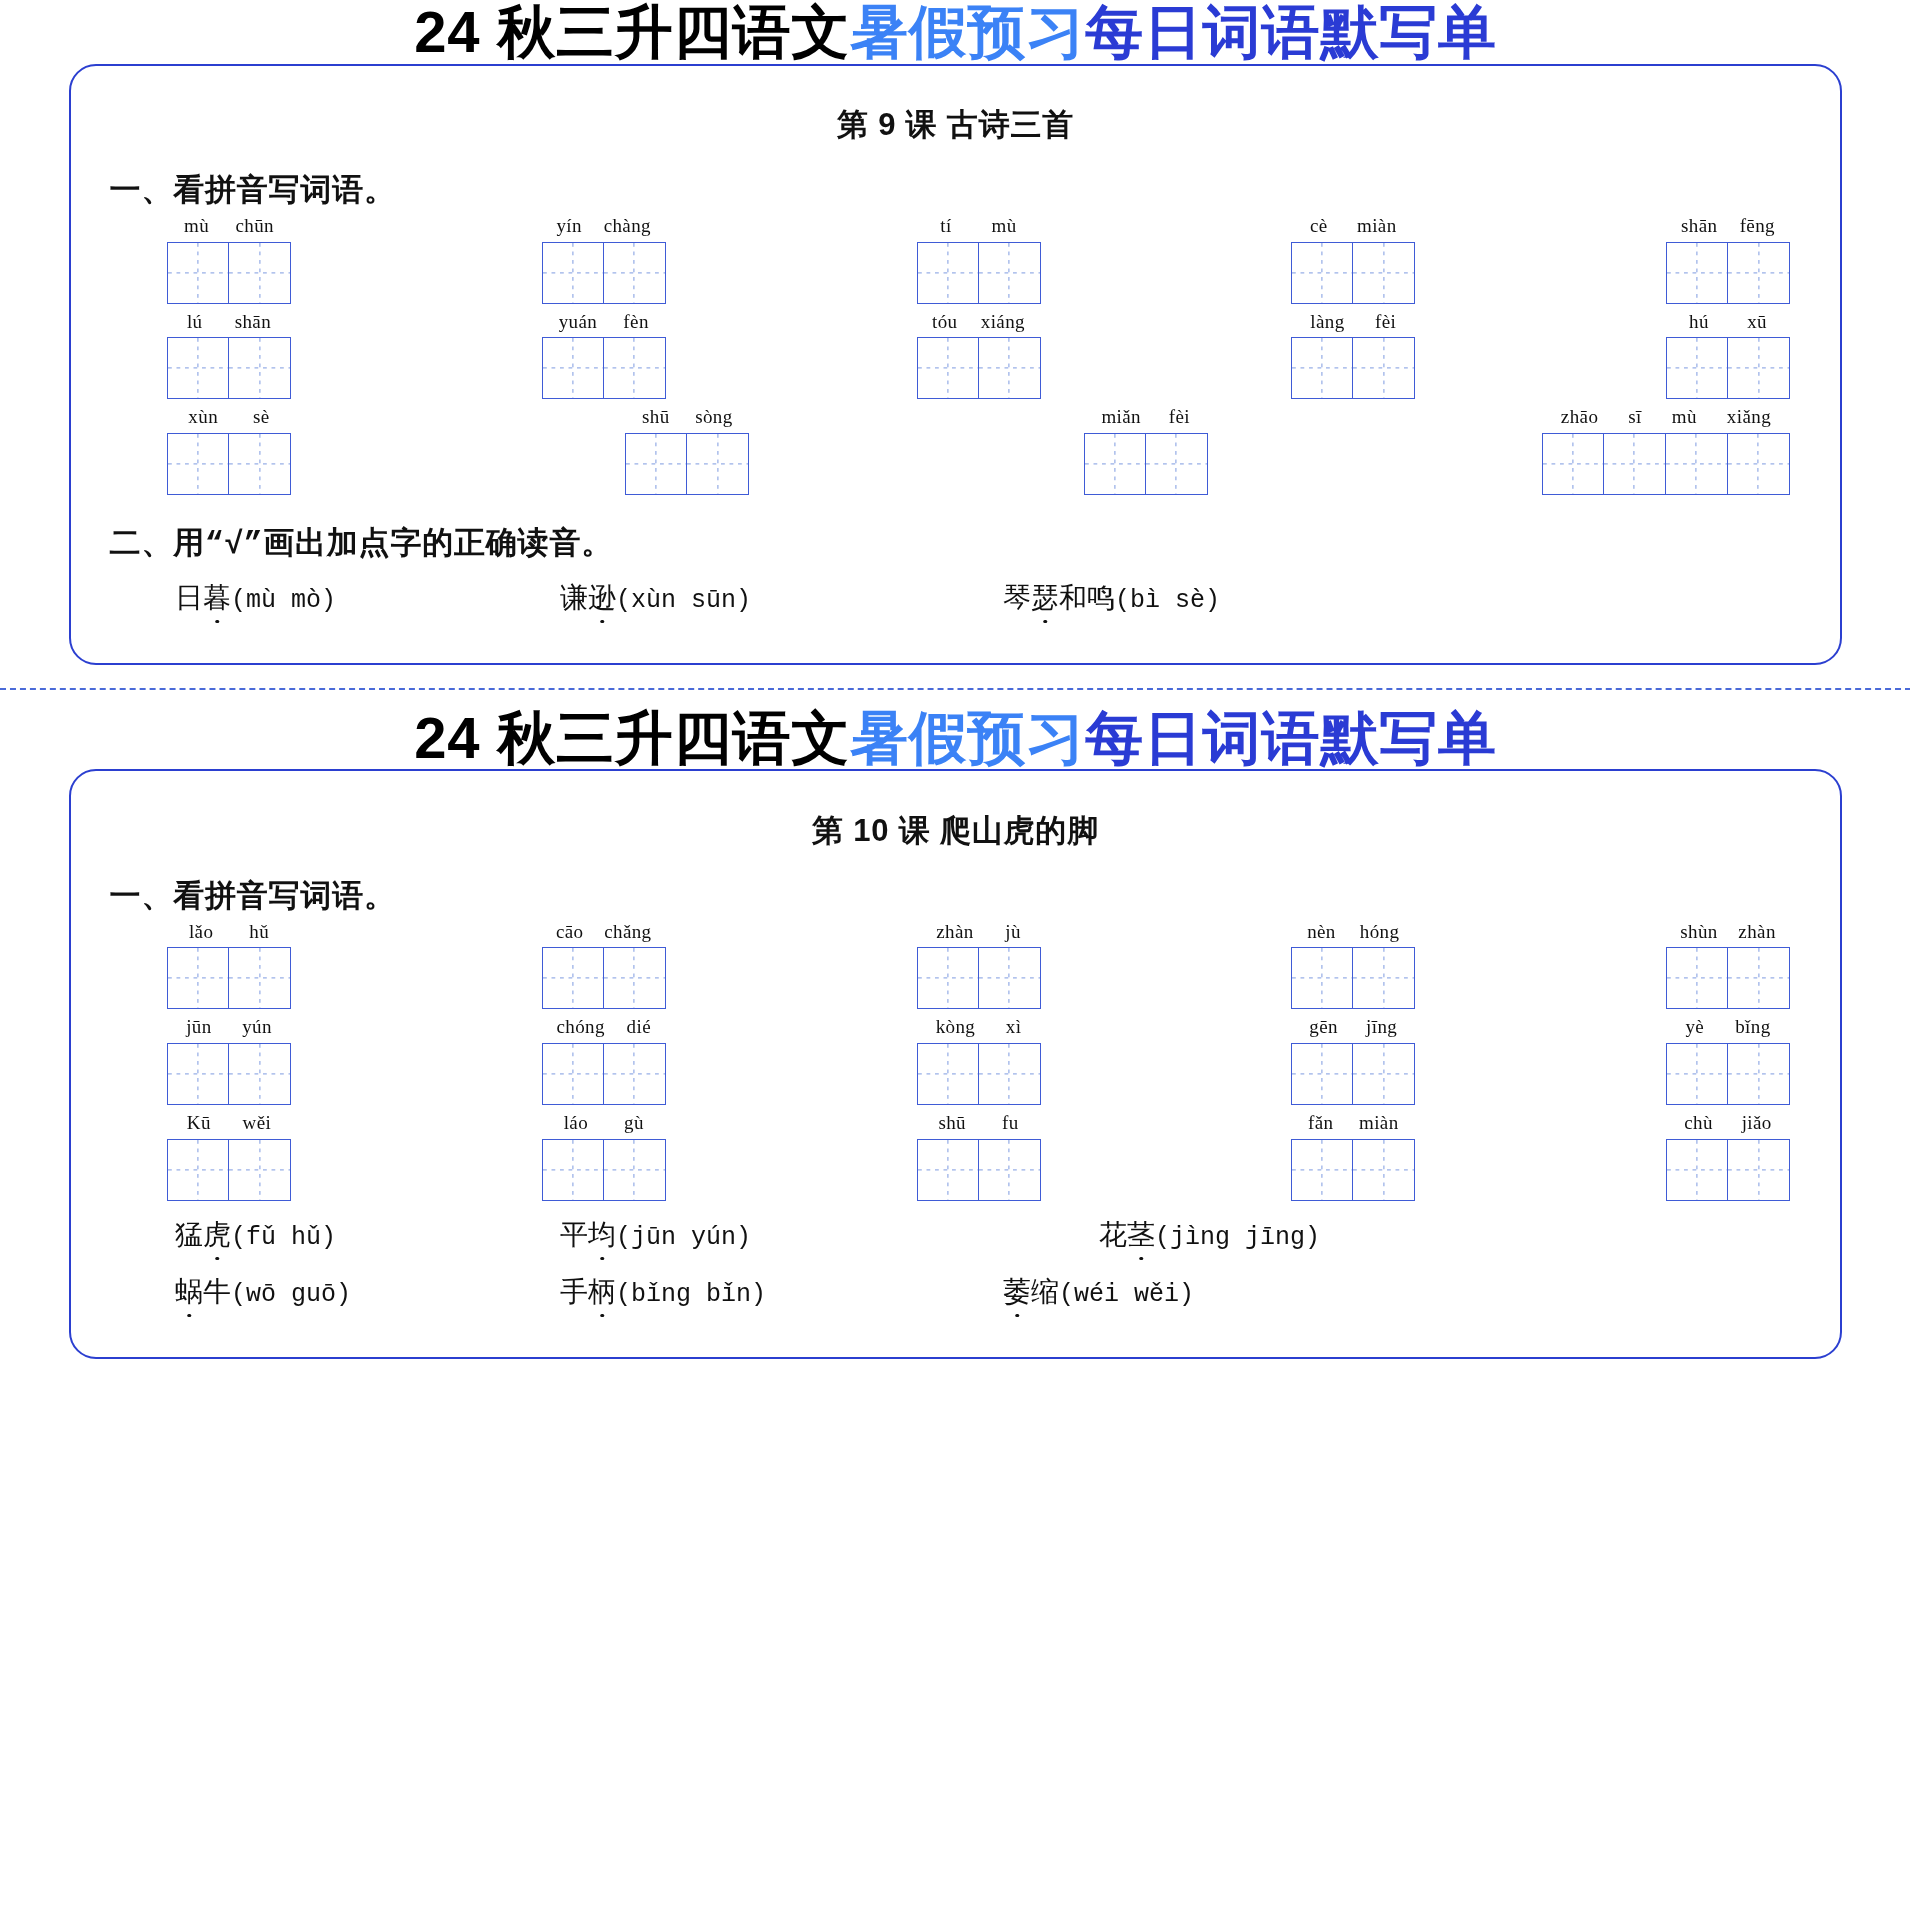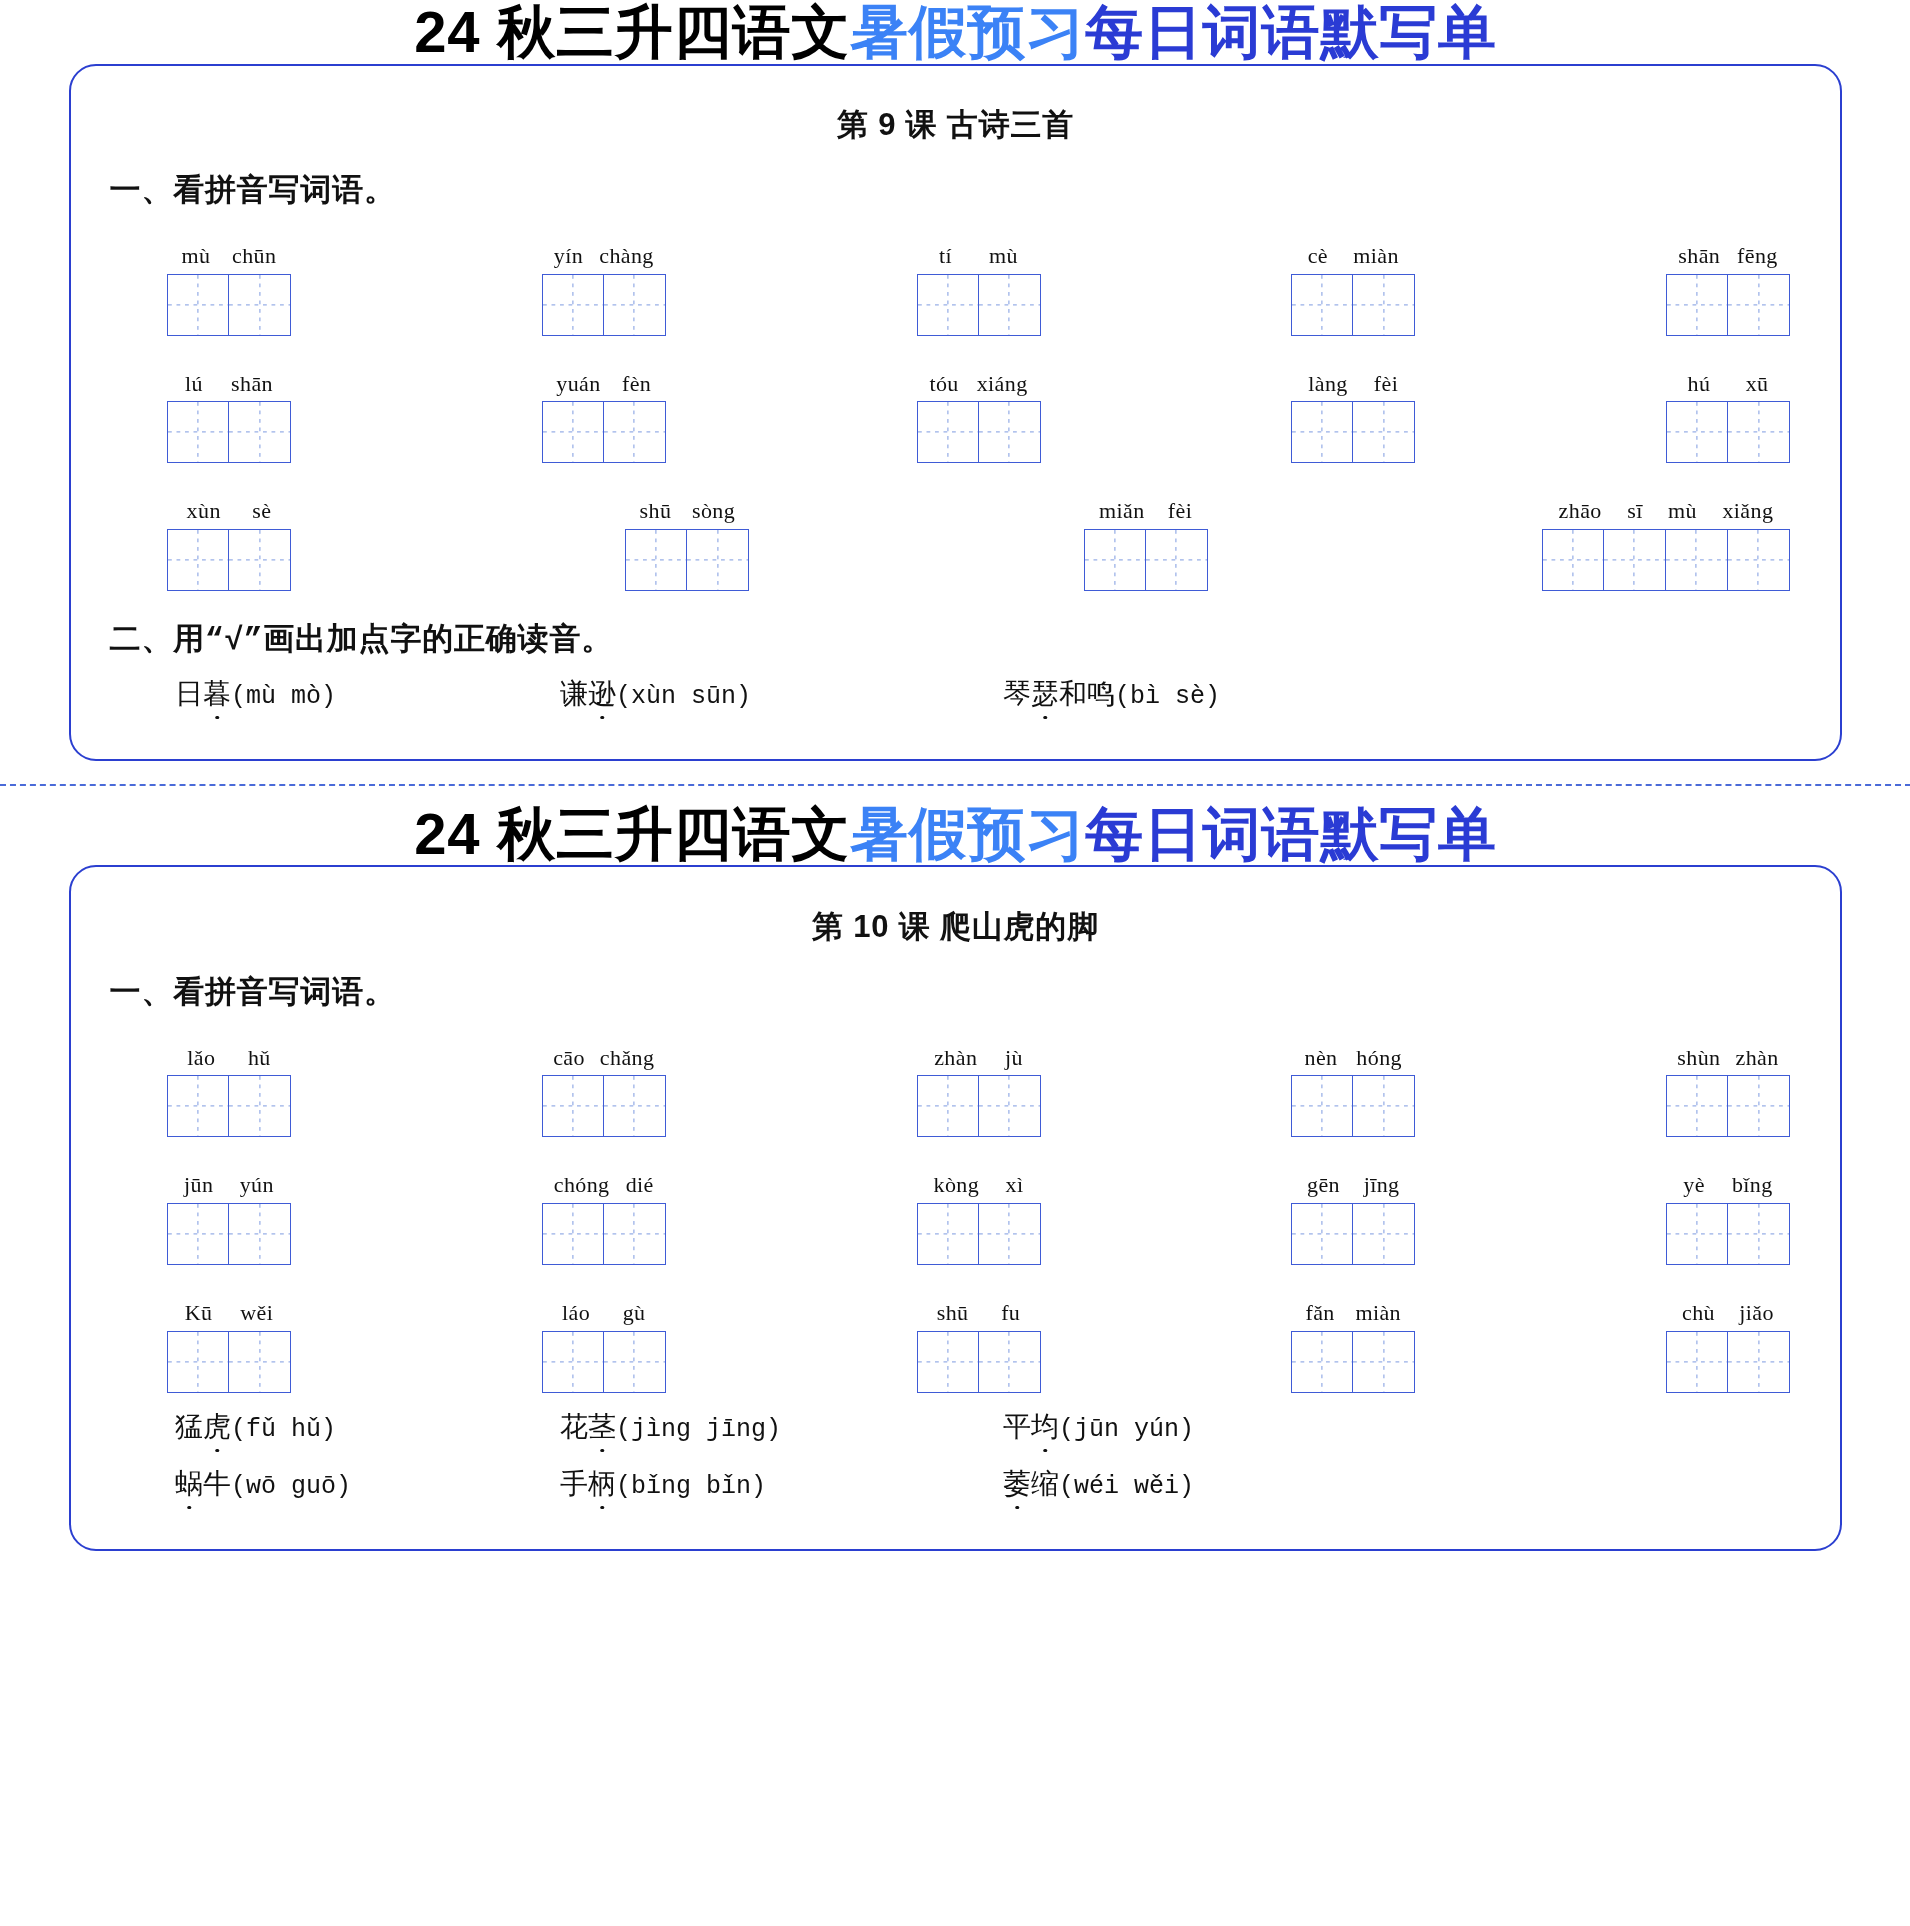--- a/index.html
+++ b/index.html
@@ -72,30 +72,29 @@
     align-items: flex-end;
     margin: 0 23px 7px 69px;
   }
   .cellgroup {
     display: flex;
     flex-direction: column;
     align-items: center;
   }
   .pinyin {
     font-family: "Liberation Serif", serif;
-    font-size: 22px;
+    font-size: 19px;
     letter-spacing: 0.4px;
     white-space: nowrap;
     margin-bottom: 4.6px;
     display: flex;
     justify-content: space-around;
     width: 100%;
     box-sizing: border-box;
     padding: 0 3.9px;
-    margin-top: 28px;
   }
   .pinyin span { display: inline-block; }
   .boxes {
     display: flex;
   }
   .box {
     width: 62px;
     height: 62px;
     border: 1.2px solid #3f5bd6;
     box-sizing: border-box;
@@ -515,25 +514,25 @@
           </div>
         </div>
       </div>
 
 
       <div class="choice-rows">
         <div class="choice-row">
           <div class="choice-item ci-1">
             <span class="hz">猛<span class="dotted">虎</span></span><span class="py">(fǔ  hǔ)</span>
           </div>
+          <div class="choice-item ci-3">
+            <span class="hz">平<span class="dotted">均</span></span><span class="py">(jūn  yún)</span>
+          </div>
           <div class="choice-item ci-2">
             <span class="hz">花<span class="dotted">茎</span></span><span class="py">(jìng  jīng)</span>
-          </div>
-          <div class="choice-item ci-3">
-            <span class="hz">平<span class="dotted">均</span></span><span class="py">(jūn  yún)</span>
           </div>
         </div>
         <div class="choice-row">
           <div class="choice-item ci-1">
             <span class="hz"><span class="dotted">蜗</span>牛</span><span class="py">(wō  guō)</span>
           </div>
           <div class="choice-item ci-2">
             <span class="hz">手<span class="dotted">柄</span></span><span class="py">(bǐng  bǐn)</span>
           </div>
           <div class="choice-item ci-3">

